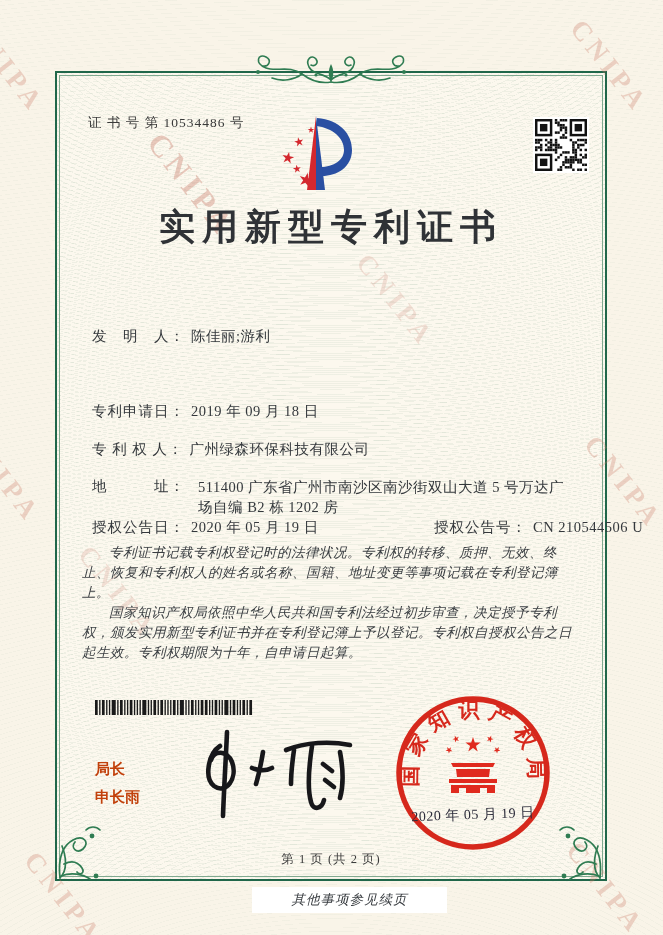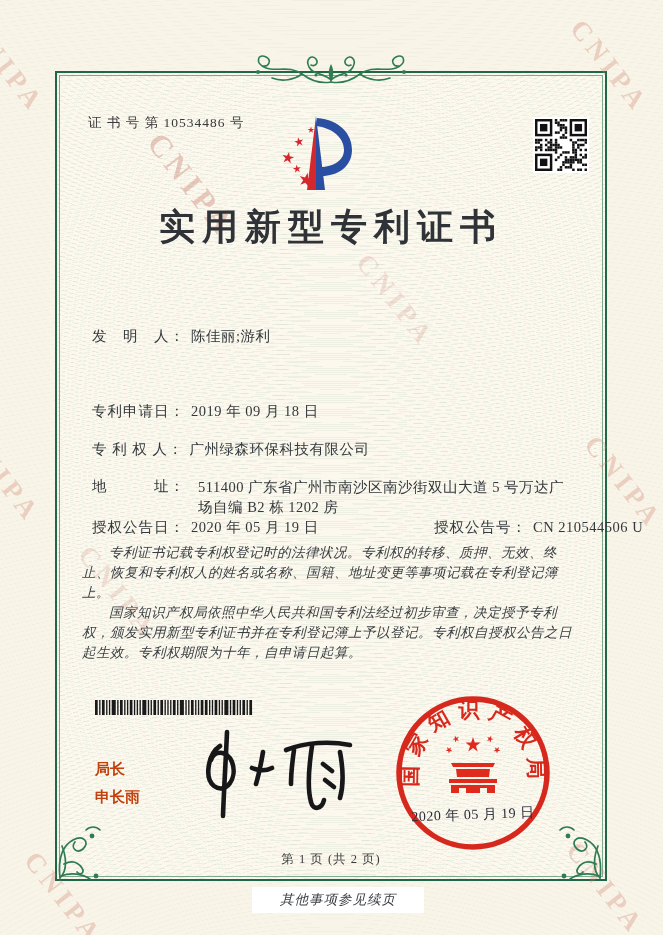--- a/index.html
+++ b/index.html
@@ -53,21 +53,21 @@
   .director{position:absolute;left:95px;top:755px;font-family:"Liberation Sans","DejaVu Sans",sans-serif;
     font-size:15px;color:#c2410c;font-weight:bold;line-height:28px;}
   .signature{position:absolute;left:190px;top:726px;}
   .seal{position:absolute;left:393px;top:693px;width:160px;height:160px;}
   .seal-date{
     position:absolute;left:398px;top:806px;width:150px;text-align:center;
     font-size:14px;color:#2c2c3a;letter-spacing:0.5px;transform:rotate(-2deg);
   }
   .page-info{position:absolute;left:55px;top:851px;width:552px;text-align:center;font-size:12.5px;color:#3c3c3c;letter-spacing:1px;}
   .cont-note{
-    position:absolute;left:252px;top:887px;width:172px;height:26px;background:#ffffff;
+    position:absolute;left:252px;top:887px;width:195px;height:26px;background:#ffffff;
     text-align:center;line-height:26px;font-size:13.5px;font-style:italic;color:#3a3e42;letter-spacing:1px;z-index:5;
   }
   
   .ornament-top{position:absolute;left:236px;top:50px;z-index:6;}
   .corner{position:absolute;z-index:6;}
   .corner.bl{left:56px;top:816px;}
   .corner.br{left:552px;top:816px;transform:scaleX(-1);}
   svg{display:block;}
 </style>
 </head>

